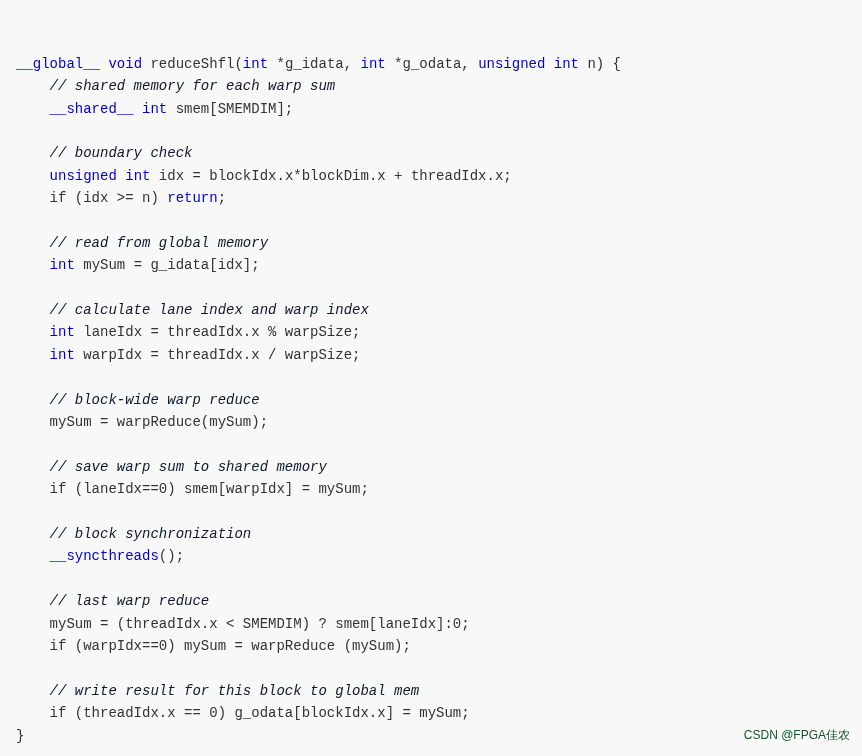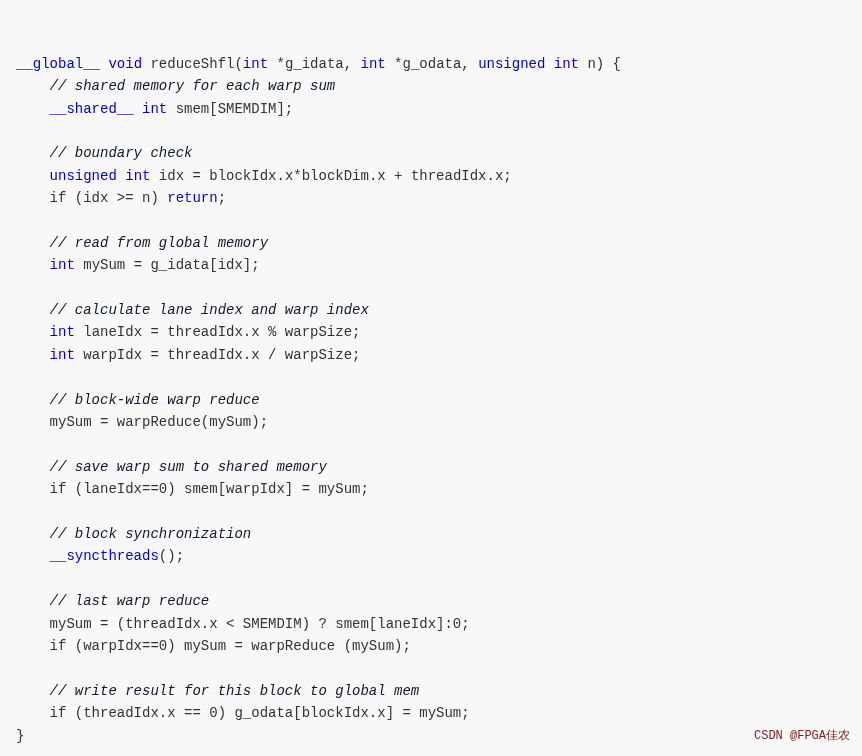--- a/index.html
+++ b/index.html
@@ -42,23 +42,23 @@
 
     .comment {
       color: #0f172a;
       font-style: italic;
     }
 
     .watermark {
       position: absolute;
       bottom: 12px;
       right: 12px;
-      color: #7f1d1d;
+      color: #14532d;
       font-size: 12px;
-      font-family: Liberation Mono, monospace;
+      font-family: Liberation Sans, sans-serif;
     }
   </style>
 </head>
 <body>
 
 <div class="code-container">
   <div class="code-block" id="code-output">
   <span class="line"><span class="kw">__global__</span> <span class="kw">void</span> reduceShfl(<span class="kw">int</span> *g_idata, <span class="kw">int</span> *g_odata, <span class="kw">unsigned</span> <span class="kw">int</span> n) {</span><span class="line"><span class="comment">    // shared memory for each warp sum</span></span><span class="line">    <span class="kw">__shared__</span> <span class="kw">int</span> smem[SMEMDIM];</span><span class="line">&nbsp;</span><span class="line"><span class="comment">    // boundary check</span></span><span class="line">    <span class="kw">unsigned</span> <span class="kw">int</span> idx = blockIdx.x*blockDim.x + threadIdx.x;</span><span class="line">    if (idx &gt;= n) <span class="kw">return</span>;</span><span class="line">&nbsp;</span><span class="line"><span class="comment">    // read from global memory</span></span><span class="line">    <span class="kw">int</span> mySum = g_idata[idx];</span><span class="line">&nbsp;</span><span class="line"><span class="comment">    // calculate lane index and warp index</span></span><span class="line">    <span class="kw">int</span> laneIdx = threadIdx.x % warpSize;</span><span class="line">    <span class="kw">int</span> warpIdx = threadIdx.x / warpSize;</span><span class="line">&nbsp;</span><span class="line"><span class="comment">    // block-wide warp reduce</span></span><span class="line">    mySum = warpReduce(mySum);</span><span class="line">&nbsp;</span><span class="line"><span class="comment">    // save warp sum to shared memory</span></span><span class="line">    if (laneIdx==0) smem[warpIdx] = mySum;</span><span class="line">&nbsp;</span><span class="line"><span class="comment">    // block synchronization</span></span><span class="line">    <span class="kw">__syncthreads</span>();</span><span class="line">&nbsp;</span><span class="line"><span class="comment">    // last warp reduce</span></span><span class="line">    mySum = (threadIdx.x &lt; SMEMDIM) ? smem[laneIdx]:0;</span><span class="line">    if (warpIdx==0) mySum = warpReduce (mySum);</span><span class="line">&nbsp;</span><span class="line"><span class="comment">    // write result for this block to global mem</span></span><span class="line">    if (threadIdx.x == 0) g_odata[blockIdx.x] = mySum;</span><span class="line">}</span></div>
   <div class="watermark" id="watermark">CSDN @FPGA佳农</div>
 </div>

